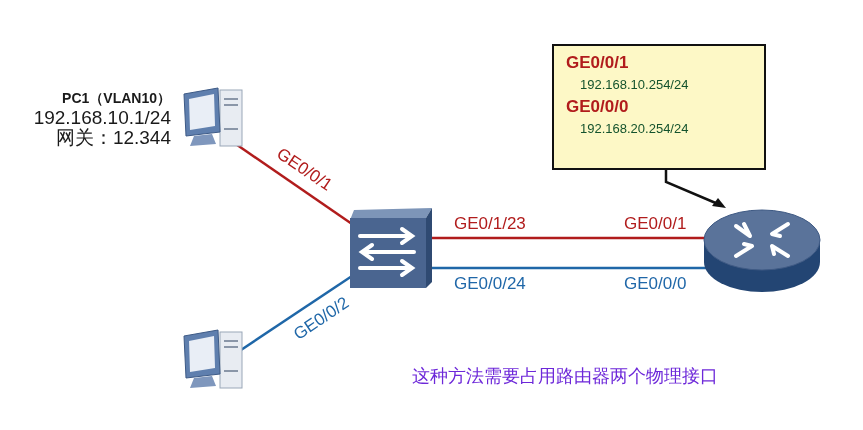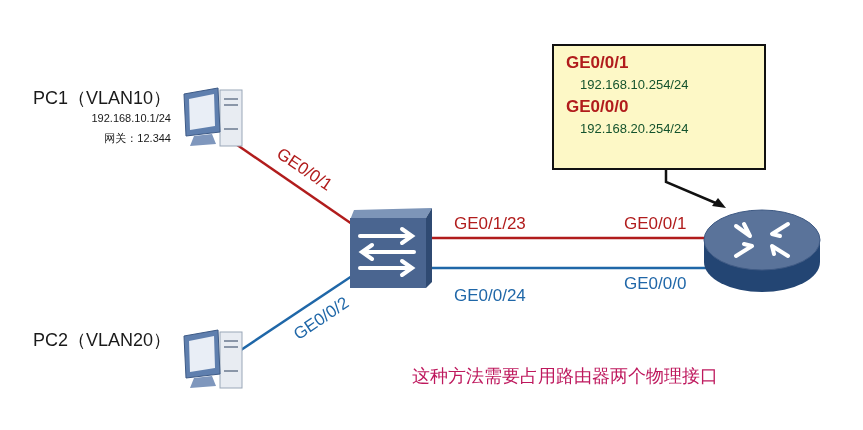--- a/index.html
+++ b/index.html
@@ -1,29 +1,29 @@
 <!DOCTYPE html>
 <html><head>
 <meta charset="utf-8">
 <style>
   html, body { margin:0; padding:0; background:#ffffff; }
   body { width:863px; height:430px; position:relative; overflow:hidden;
          font-family:"Liberation Sans", "DejaVu Sans", sans-serif; }
   .abs { position:absolute; }
   .pc-label { text-align:right; color:#1a1a1a; line-height:20px; }
-  .pc-title { font-weight:normal; font-size:18px; }
-  .pc-line { font-size:11px;text-align:right; }
+  .pc-title { font-weight:bold; font-size:14px; }
+  .pc-line { font-size:19px;text-align:right; }
   .port { font-size:17px; position:absolute; white-space:nowrap; }
   .red { color:#b11c1c; }
   .blue { color:#1f67a8; }
   .callout { position:absolute; left:552px; top:44px; width:214px; height:126px;
              background:#fdf8c6; border:2px solid #111; box-sizing:border-box; padding:6px 12px; }
   .callout .ifname { font-weight:bold; font-size:17px; color:#b11c1c; line-height:22px; }
   .callout .ip { font-size:13px; color:#14532d; line-height:22px; padding-left:14px; }
-  .caption { position:absolute; left:412px; top:364px; font-size:18px; color:#be185d;
+  .caption { position:absolute; left:412px; top:364px; font-size:18px; color:#6d28d9;
              font-family:"DejaVu Sans", sans-serif; }
 </style>
 </head>
 <body>
 
 <svg class="abs" style="left:0;top:0" width="863" height="430">
   <line x1="230" y1="140" x2="352" y2="224" stroke="#b11c1c" stroke-width="2.5"></line>
   <line x1="232" y1="356" x2="352" y2="276" stroke="#1f67a8" stroke-width="2.5"></line>
   <line x1="432" y1="238" x2="706" y2="238" stroke="#b11c1c" stroke-width="2.5"></line>
   <line x1="432" y1="268" x2="706" y2="268" stroke="#1f67a8" stroke-width="2.5"></line>
@@ -42,21 +42,20 @@
   <rect x="42" y="6" width="22" height="56" fill="#e8ecf2" stroke="#9aa7b8"></rect>
   <rect x="46" y="14" width="14" height="2" fill="#8a96a8"></rect>
   <rect x="46" y="20" width="14" height="2" fill="#8a96a8"></rect>
   <rect x="46" y="44" width="14" height="2" fill="#8a96a8"></rect>
   <polygon points="6,10 40,4 42,48 8,52" fill="#5f7fae" stroke="#3d5a86"></polygon>
   <polygon points="11,15 36,10 37,42 12,46" fill="#e9eef6"></polygon>
   <polygon points="16,52 34,50 38,60 12,62" fill="#7f97bd"></polygon>
 </svg>
 
 <div class="abs pc-label" style="right:692px; top:330px;">
-  <div class="pc-title">PC2（VLAN20）</div>
 </div>
 
 <svg class="abs" style="left:178px;top:326px" width="70" height="72" viewBox="0 0 70 72">
   <rect x="42" y="6" width="22" height="56" fill="#e8ecf2" stroke="#9aa7b8"></rect>
   <rect x="46" y="14" width="14" height="2" fill="#8a96a8"></rect>
   <rect x="46" y="20" width="14" height="2" fill="#8a96a8"></rect>
   <rect x="46" y="44" width="14" height="2" fill="#8a96a8"></rect>
   <polygon points="6,10 40,4 42,48 8,52" fill="#5f7fae" stroke="#3d5a86"></polygon>
   <polygon points="11,15 36,10 37,42 12,46" fill="#e9eef6"></polygon>
   <polygon points="16,52 34,50 38,60 12,62" fill="#7f97bd"></polygon>
@@ -83,21 +82,21 @@
     <polyline points="36,22 50,32 44,20"></polyline>
     <polyline points="88,20 72,30 80,32"></polyline>
     <polyline points="36,52 52,42 44,40"></polyline>
     <polyline points="88,52 72,42 74,50"></polyline>
   </g>
 </svg>
 
 <div class="port red" style="left:284px;top:144px;transform:rotate(34deg);transform-origin:left top;">GE0/0/1</div>
 <div class="port blue" style="left:290px;top:328px;transform:rotate(-34deg);transform-origin:left top;">GE0/0/2</div>
 <div class="port red" style="left:454px;top:214px;">GE0/1/23</div>
-<div class="port blue" style="left:454px;top:274px;margin-top:12px;">GE0/0/24</div>
+<div class="port blue" style="left:454px;top:274px;">GE0/0/24</div>
 <div class="port red" style="left:624px;top:214px;">GE0/0/1</div>
 <div class="port blue" style="left:624px;top:274px;">GE0/0/0</div>
 
 <div class="callout">
   <div class="ifname">GE0/0/1</div>
   <div class="ip">192.168.10.254/24</div>
   <div class="ifname">GE0/0/0</div>
   <div class="ip">192.168.20.254/24</div>
 </div>
 

